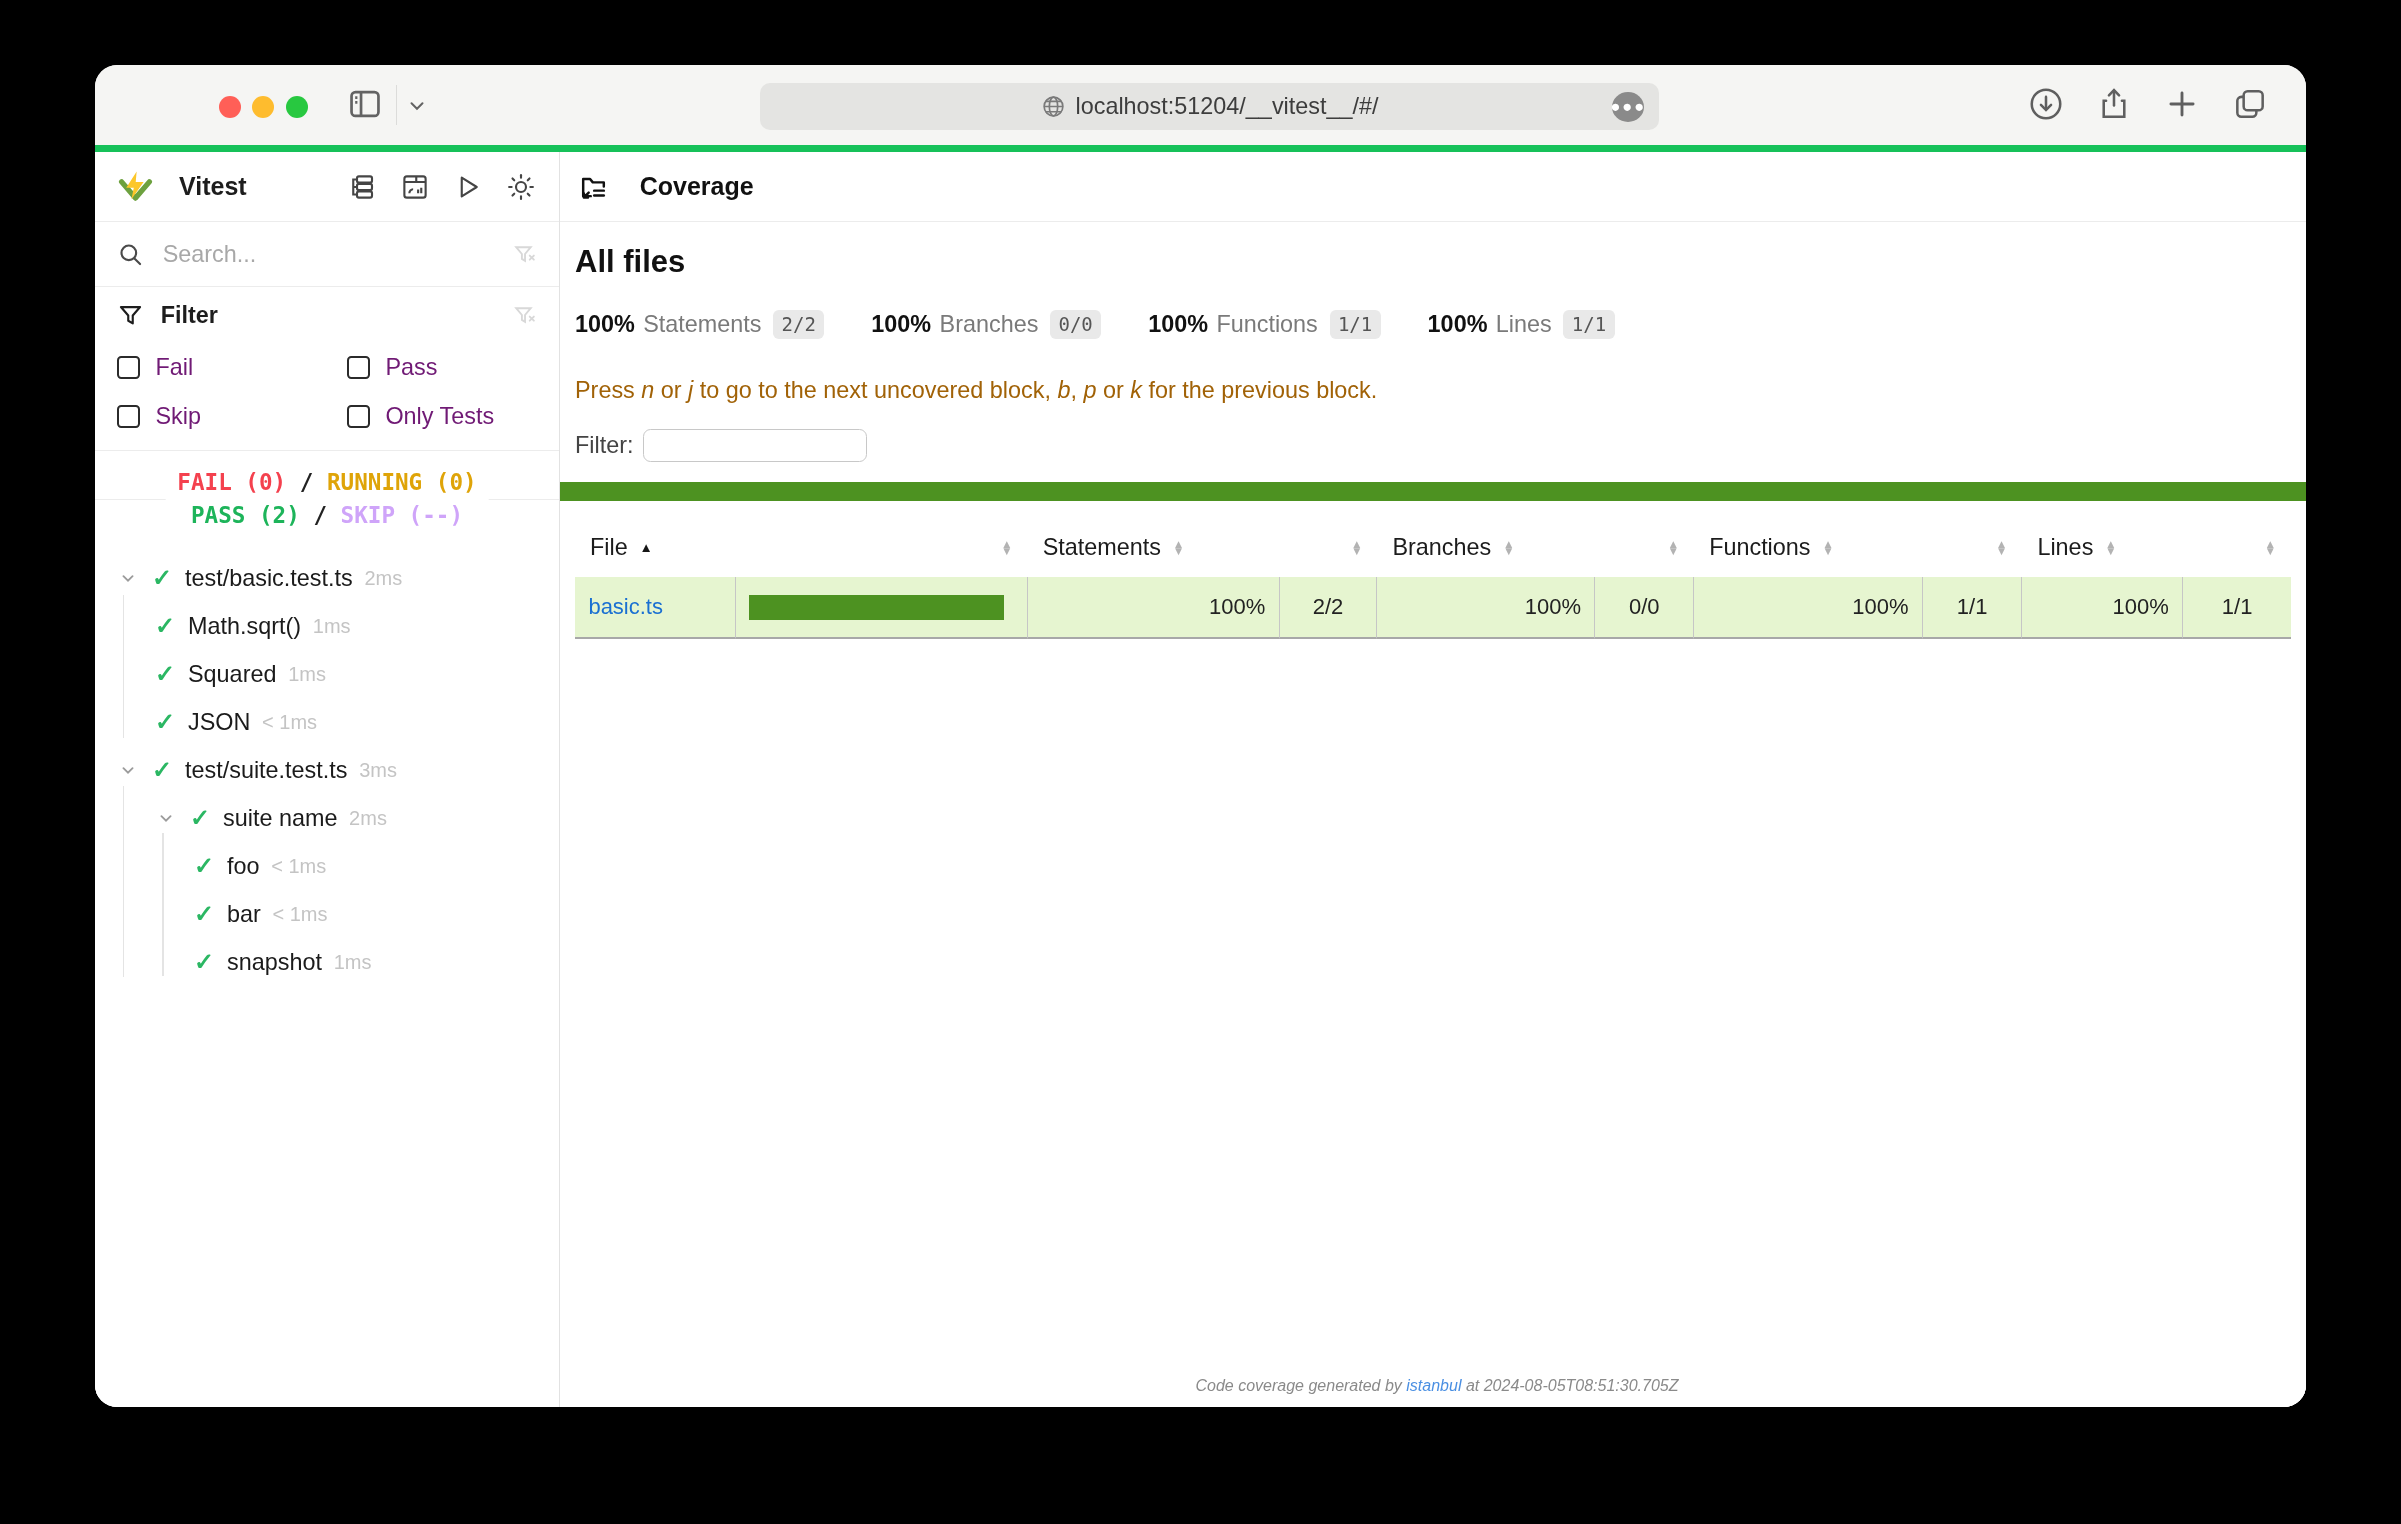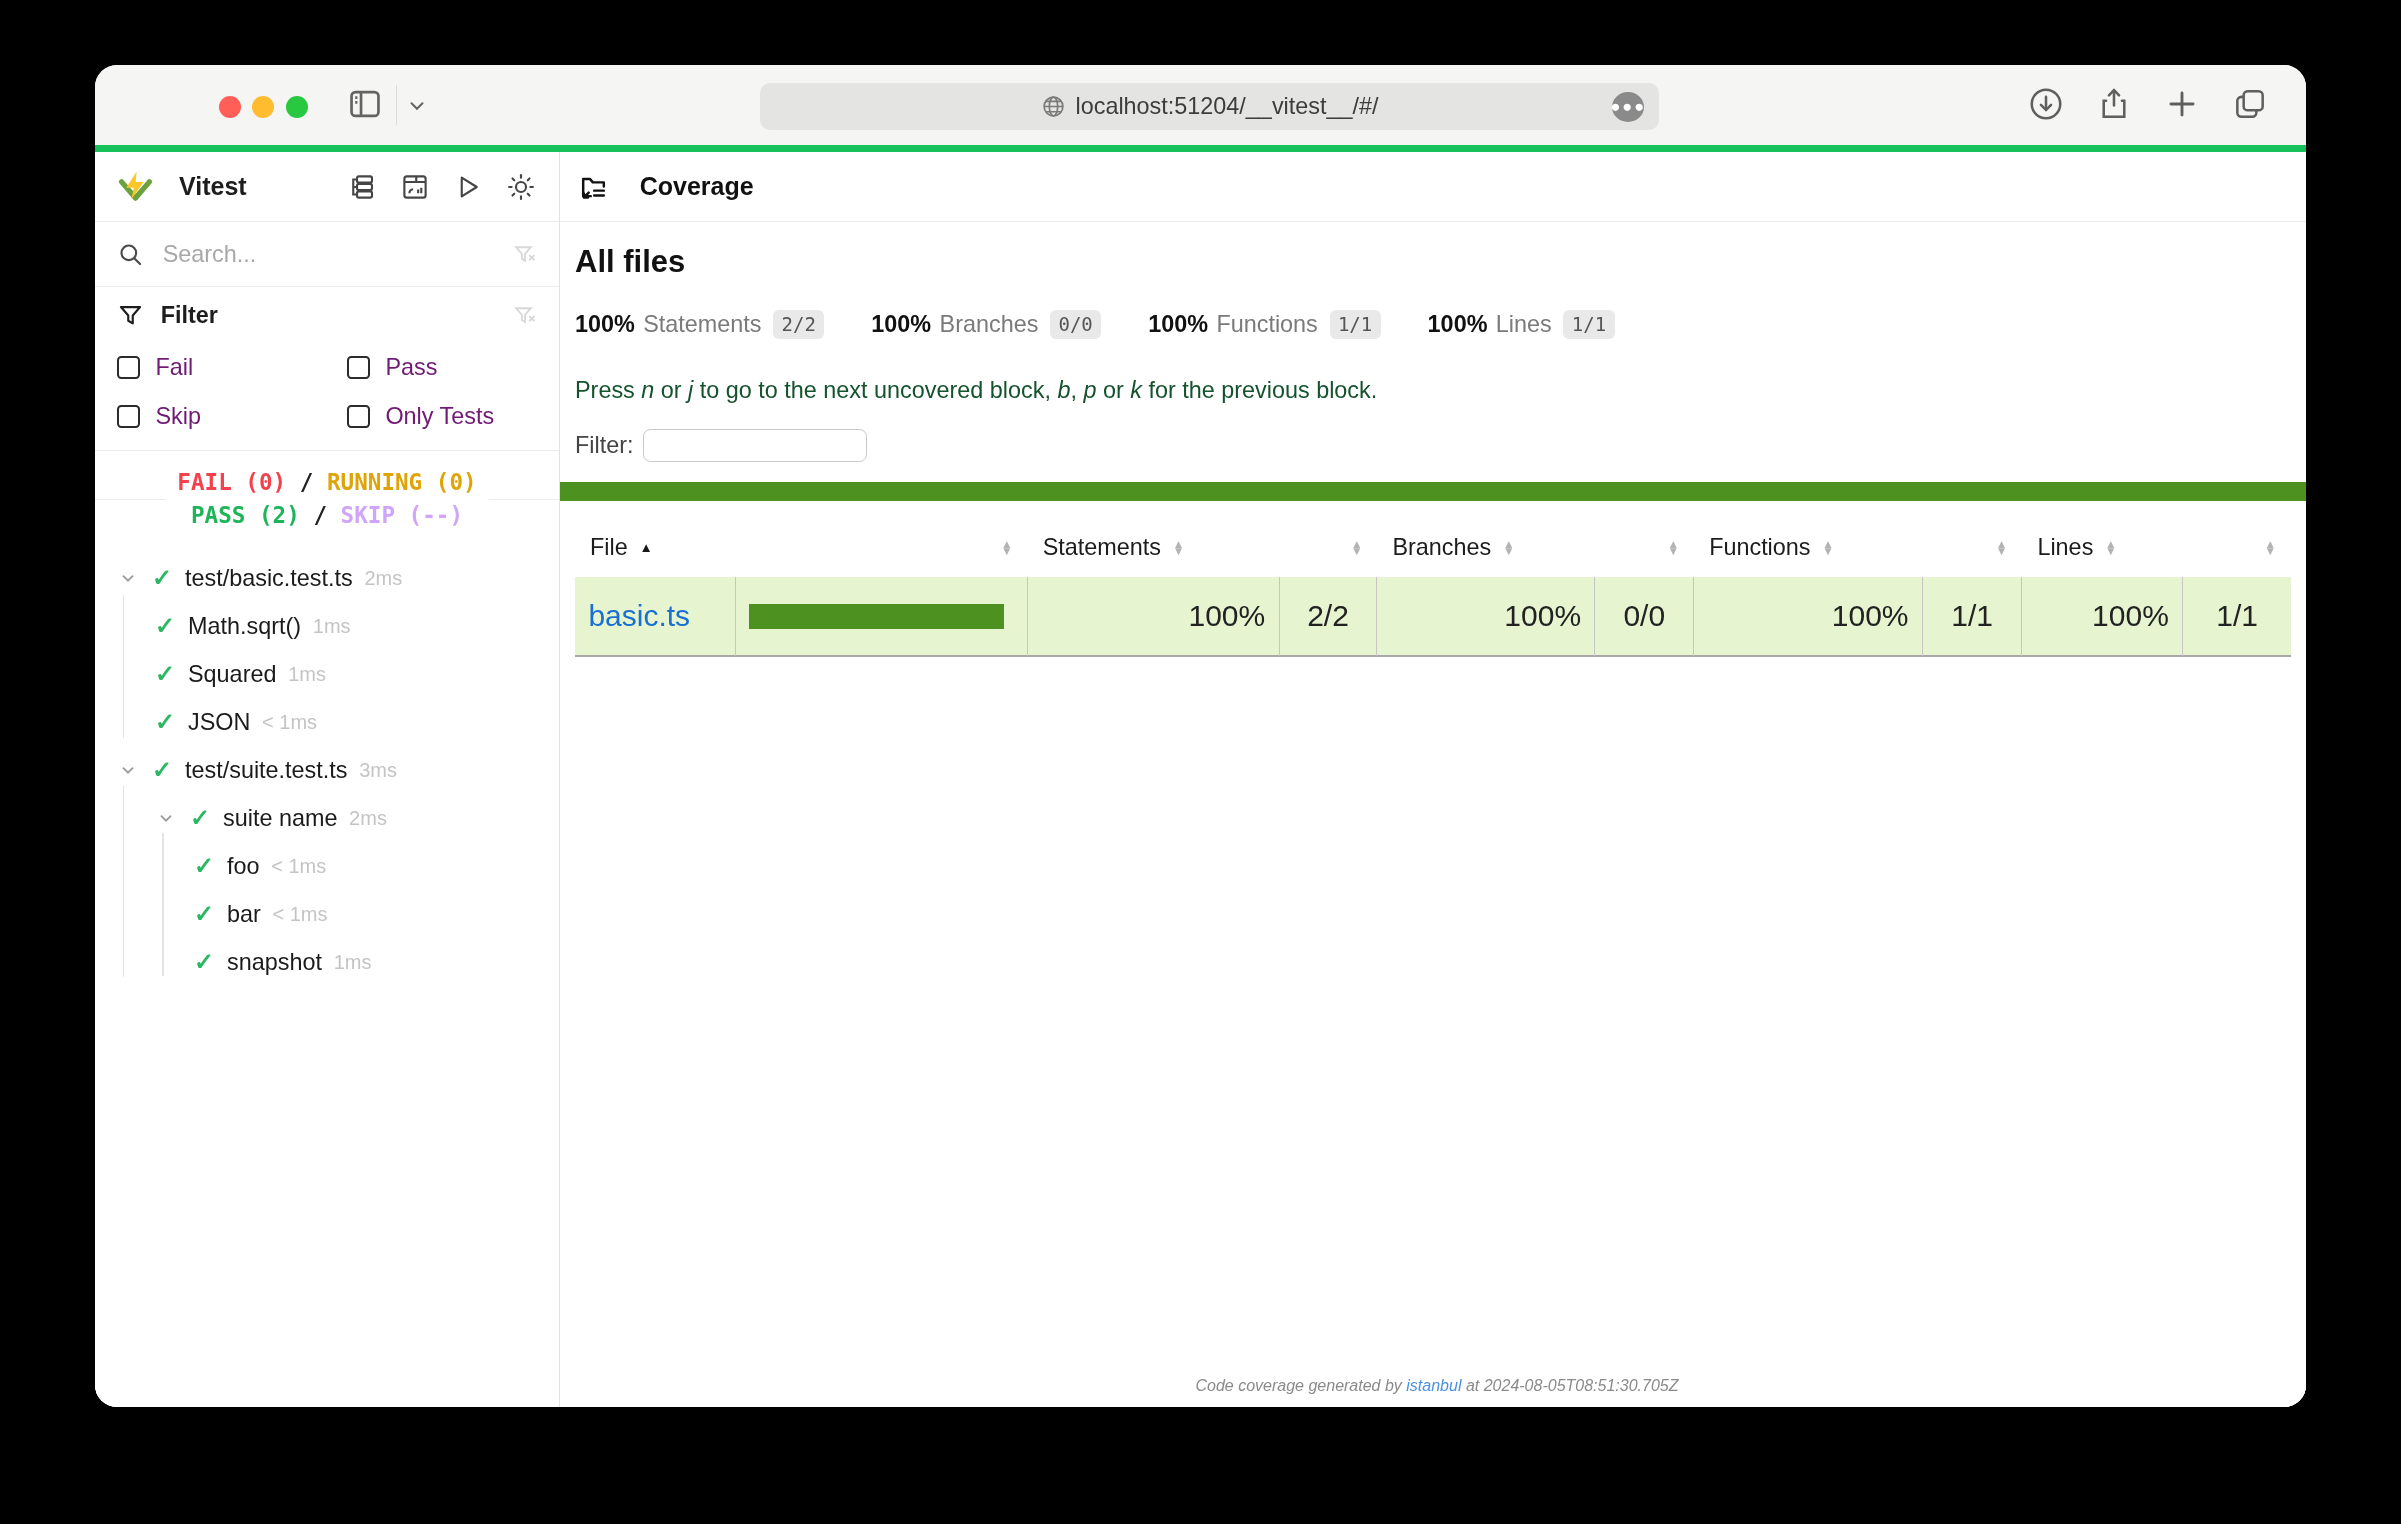--- a/index.html
+++ b/index.html
@@ -72,34 +72,34 @@
   #cov-title{font-size:25px;font-weight:700;margin-left:30px;}
   #report{position:absolute;top:70px;left:0;right:0;bottom:0;background:#fff;}
   #report .pad{padding:0 15px;}
   #allfiles{font-size:31px;font-weight:700;color:#111;margin:22px 0 0;}
   #metrics{display:flex;gap:47px;margin-top:30px;align-items:center;}
   .metric{display:flex;align-items:center;font-size:23.4px;}
   .metric .pct{font-weight:700;color:#111;margin-right:8.4px;}
   .metric .mlabel{color:#7a7a7a;margin-right:11.7px;}
   .metric .badge{font-family:"DejaVu Sans Mono",monospace;font-size:19px;color:#555;background:#e9e9e9;
                  border-radius:5.8px;padding:3.3px 8.4px;}
-  #hint{margin-top:38px;font-size:23.4px;color:#14532d;}
+  #hint{margin-top:38px;font-size:23.4px;color:#a16207;}
   #filter-row{margin-top:25px;display:flex;align-items:center;font-size:23.4px;color:#444;}
   #report-filter-input{margin-left:10px;width:224px;height:33px;border:0.8px solid #c8c8c8;border-radius:7.5px;
                        background:#fff;outline:none;font-size:22px;padding:0 8.4px;}
   #covbar{margin-top:20px;height:19px;background:#4d9221;}
 
   #covtable{margin-top:16.7px;}
   .tgrid{display:grid;grid-template-columns:194fr 352fr 304fr 118fr 263fr 119fr 276fr 120fr 194fr 130fr;}
   .th{height:60px;display:flex;align-items:center;font-size:23.4px;color:#1c1c1c;padding:0 15px;}
   .th.lab{justify-content:flex-start;gap:11.7px;}
   .th.sorter{justify-content:flex-end;}
   .sort-pair{display:flex;flex-direction:column;line-height:.62;color:#b3b3b3;font-size:11.7px;}
   .sort-asc{color:#161616;font-size:13.4px;}
-  .td{height:80px;display:flex;align-items:center;background:#e6f5d0;font-size:30px;color:#222;
+  .td{height:62px;display:flex;align-items:center;background:#e6f5d0;font-size:22px;color:#222;
       border-bottom:2.5px solid #a8a8a8;border-right:1.7px solid #c6c6c6;padding:0 13.4px;}
   .td:last-child{border-right:none;}
   .td.right{justify-content:flex-end;}
   .td.center{justify-content:center;}
   .td a{color:#1a70d2;text-decoration:none;}
   .bar-out{width:255px;height:25px;background:#e6f5d0;}
   .bar-in{height:100%;background:#4d9221;}
 
   #report-footer{position:absolute;left:8px;right:0;bottom:11.7px;text-align:center;font-size:16px;color:#8a8a8a;font-style:italic;}
   #report-footer a{color:#4a8fe2;text-decoration:none;}

